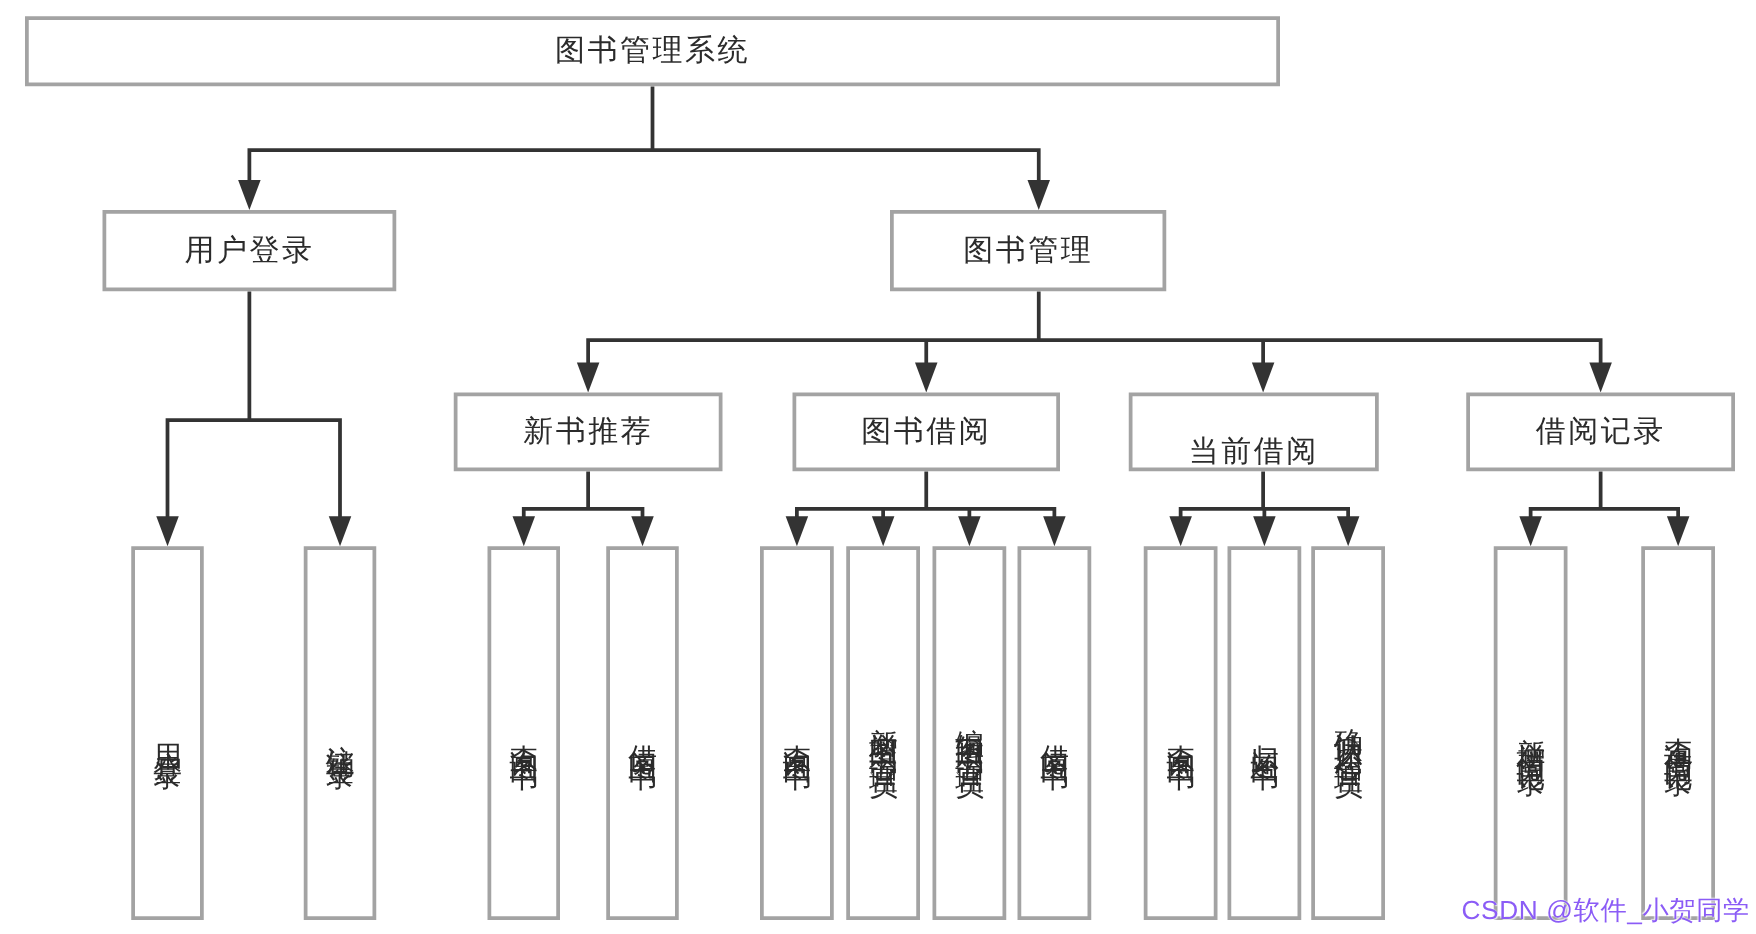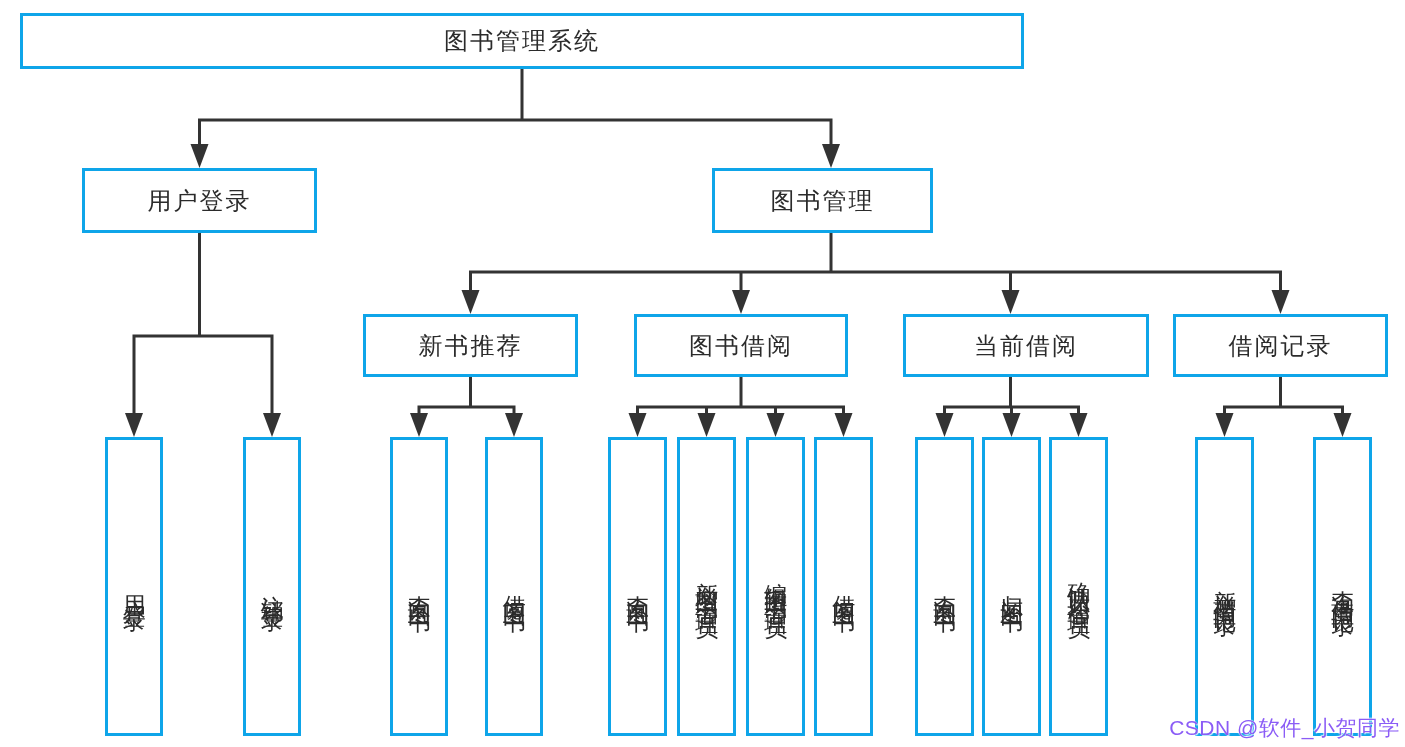--- a/index.html
+++ b/index.html
@@ -19,21 +19,21 @@
   .connectors {
     position: absolute;
     left: 0; top: 0;
     width: 1405px;
     height: 747px;
     pointer-events: none;
   }
   .node {
     position: absolute;
     box-sizing: border-box;
-    border: 3px solid #0ea5e9;
+    border: 3px solid #a3a3a3;
     background: #ffffff;
     display: flex;
     align-items: center;
     justify-content: center;
     color: #2b2b2b;
     overflow: hidden;
   }
   .hlabel {
     font-size: 24px;
     letter-spacing: 2px;
@@ -49,21 +49,21 @@
   }
   
   .n-root   { left: 20px;  top: 13px;  width: 1004px; height: 56px; }
   
   .n-user   { left: 82px;  top: 168px; width: 235px;  height: 65px; }
   .n-mgmt   { left: 712px; top: 168px; width: 221px;  height: 65px; }
   
   .n-l2     { top: 314px; height: 63px; }
   .n-newbook { left: 363px;  width: 215px; }
   .n-borrow  { left: 634px;  width: 214px; }
-  .n-current { left: 903px;  width: 246px; }
+  .n-current { left: 903px;  width: 200px; align-items: flex-end; }
   .n-records { left: 1173px; width: 215px; }
   
   .leaf { top: 437px; height: 299px; width: 58px; }
   .lf-1  { left: 105px; }
   .lf-2  { left: 243px; }
   .lf-3  { left: 390px; }
   .lf-4  { left: 485px; }
   .lf-5  { left: 608px;  width: 59px; }
   .lf-6  { left: 677px;  width: 59px; }
   .lf-7  { left: 746px;  width: 59px; }

